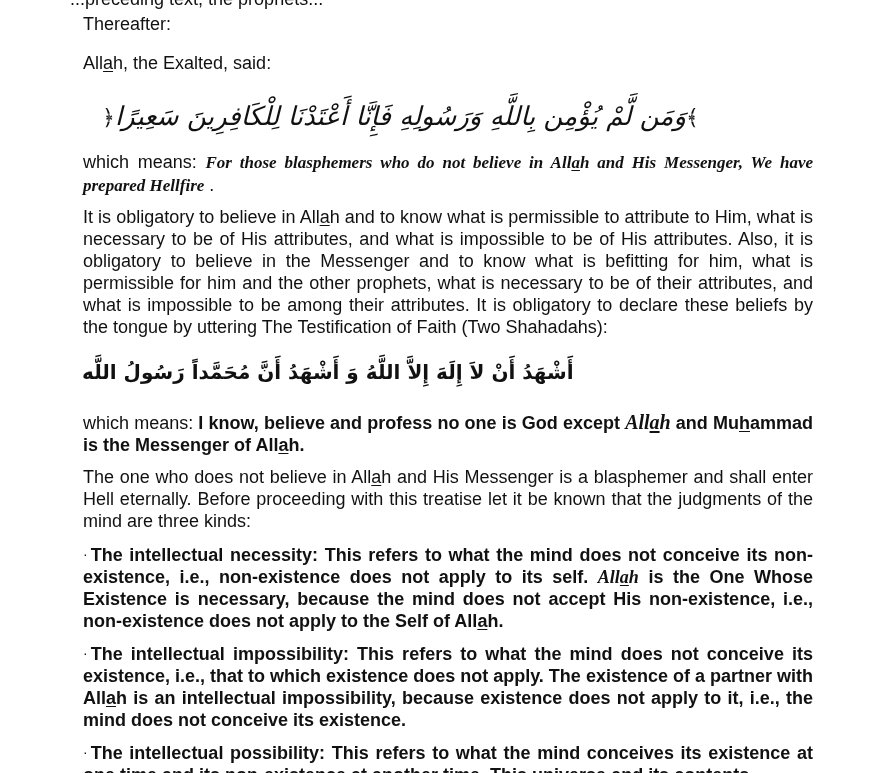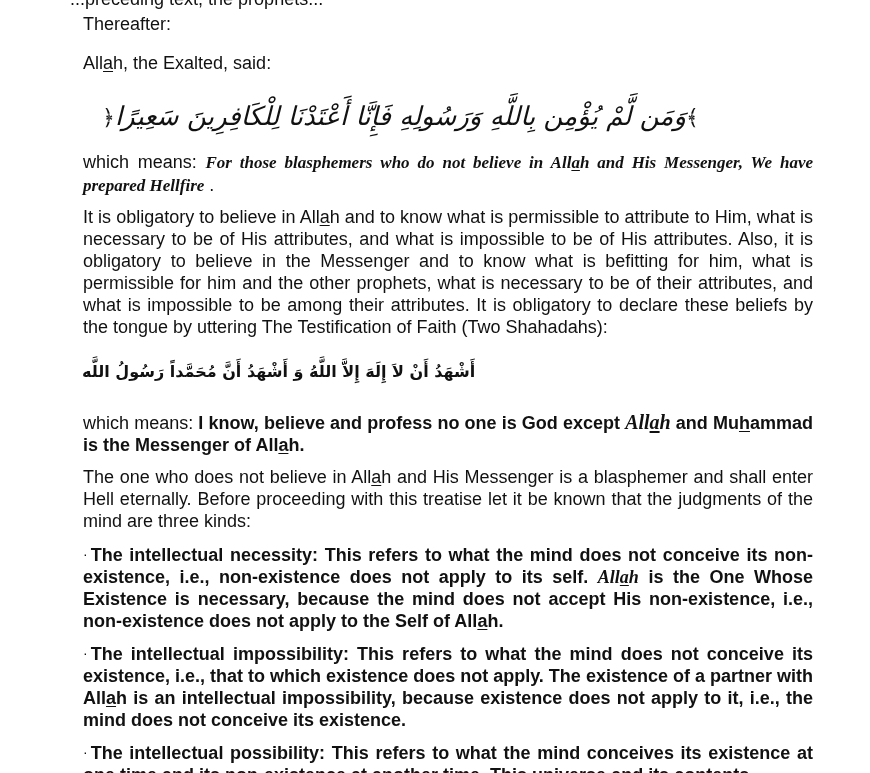--- a/index.html
+++ b/index.html
@@ -63,21 +63,21 @@
       left: 6px;
       top: 96px;
       font-size: 26px;
       line-height: 40px;
       font-style: italic;
       margin-left: 26px;
     }
     .shahada {
       left: 12px;
       top: 352px;
-      font-size: 16px;
+      font-size: 20px;
       line-height: 40px;
       font-weight: bold;
     }
     .orn {
       display: inline-block;
       font-size: 22px;
       font-style: normal;
     }
     .lead { font-weight: normal; }
   </style>

